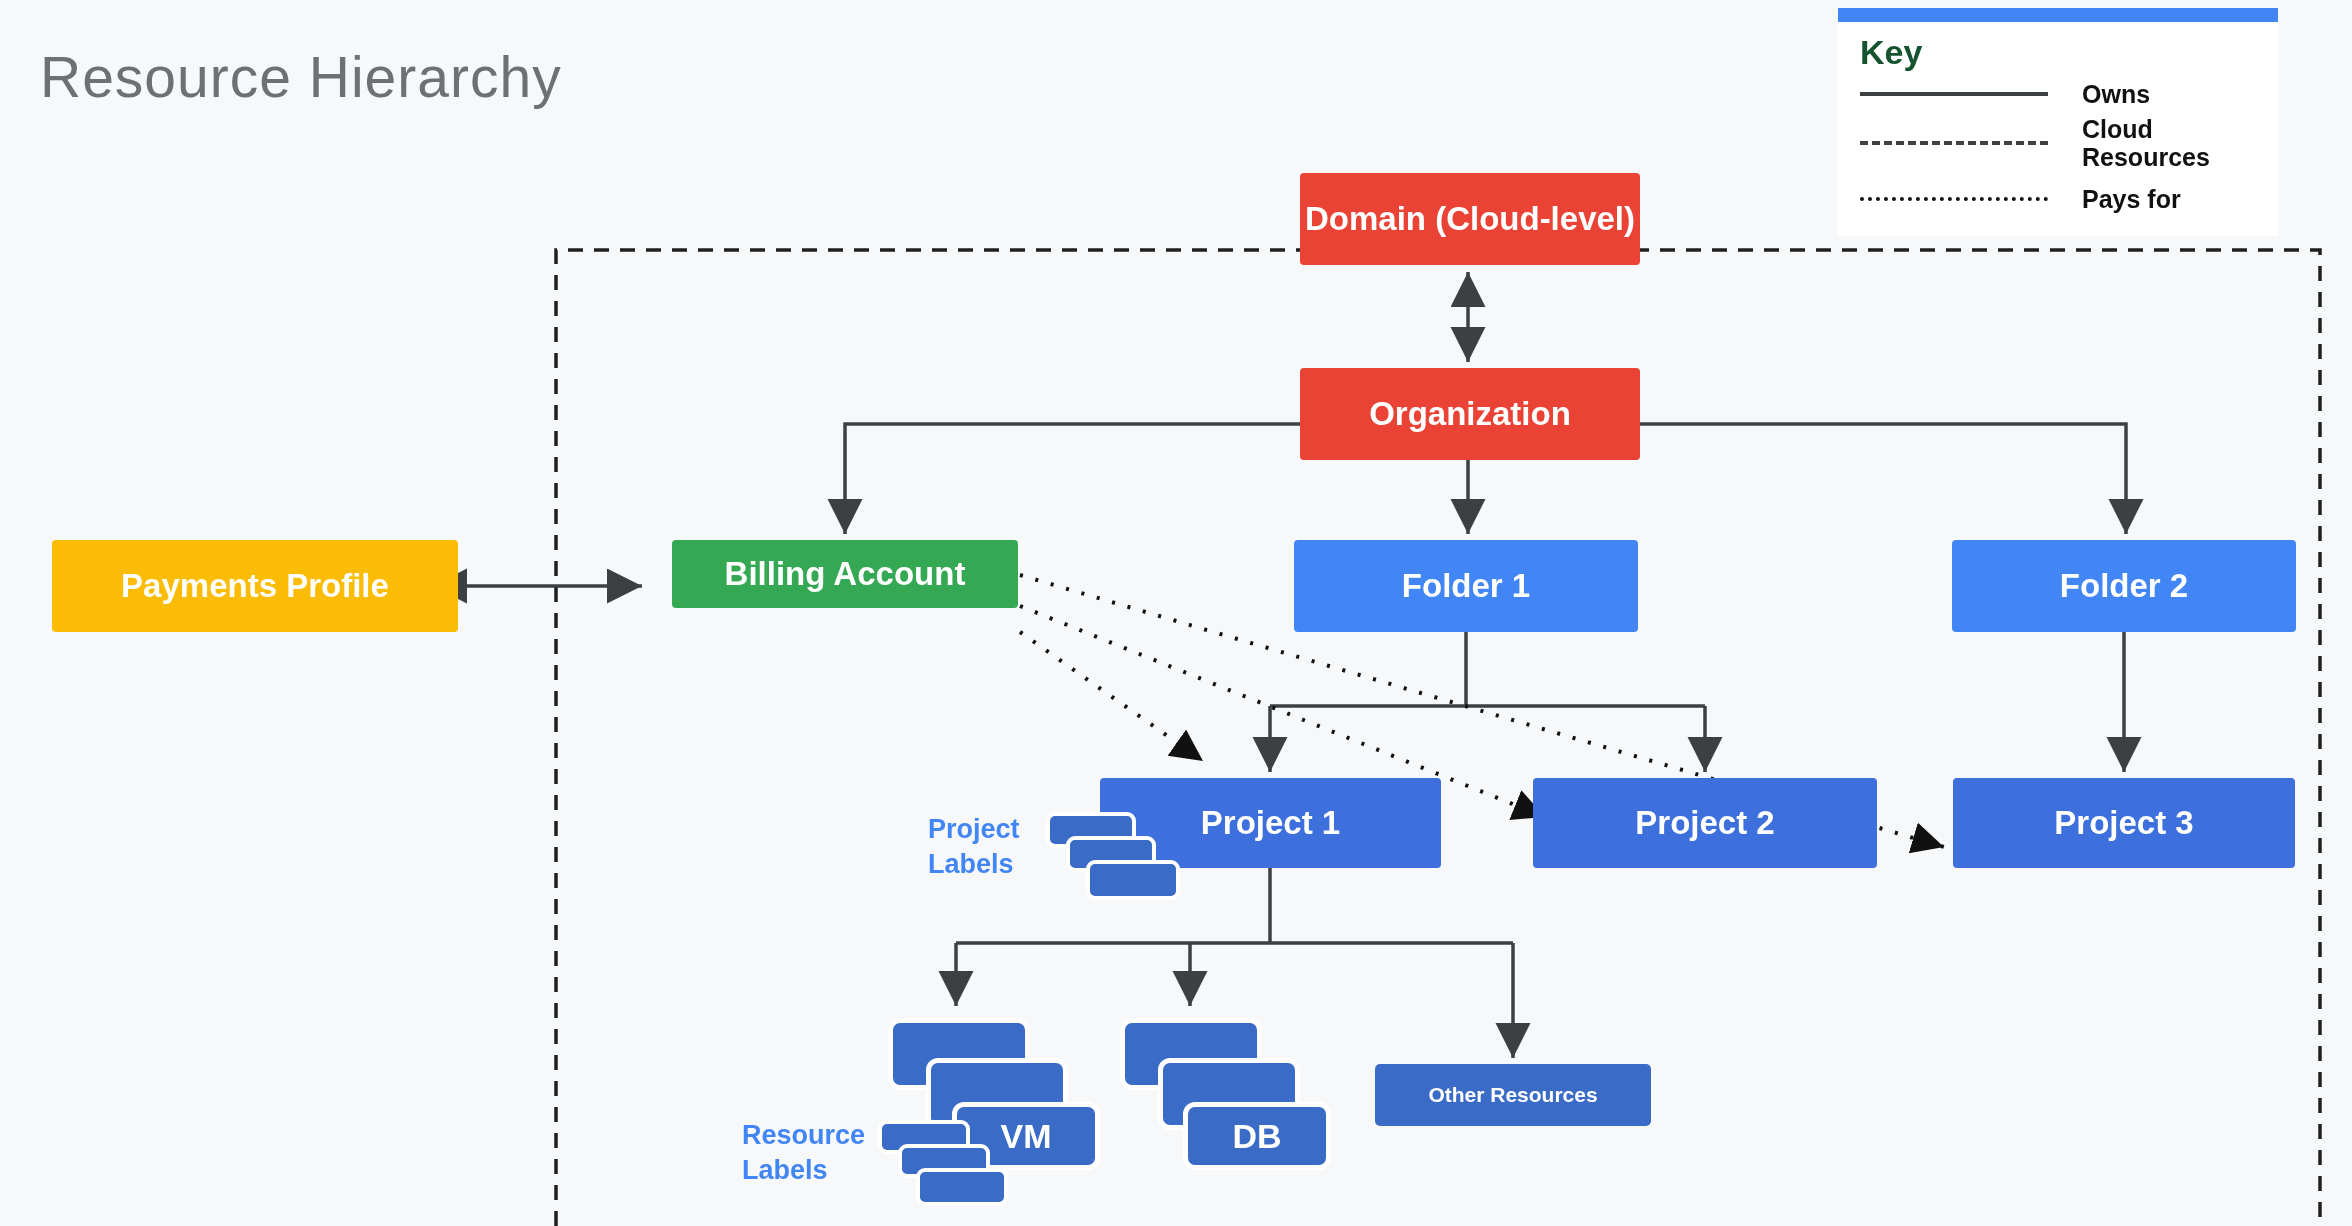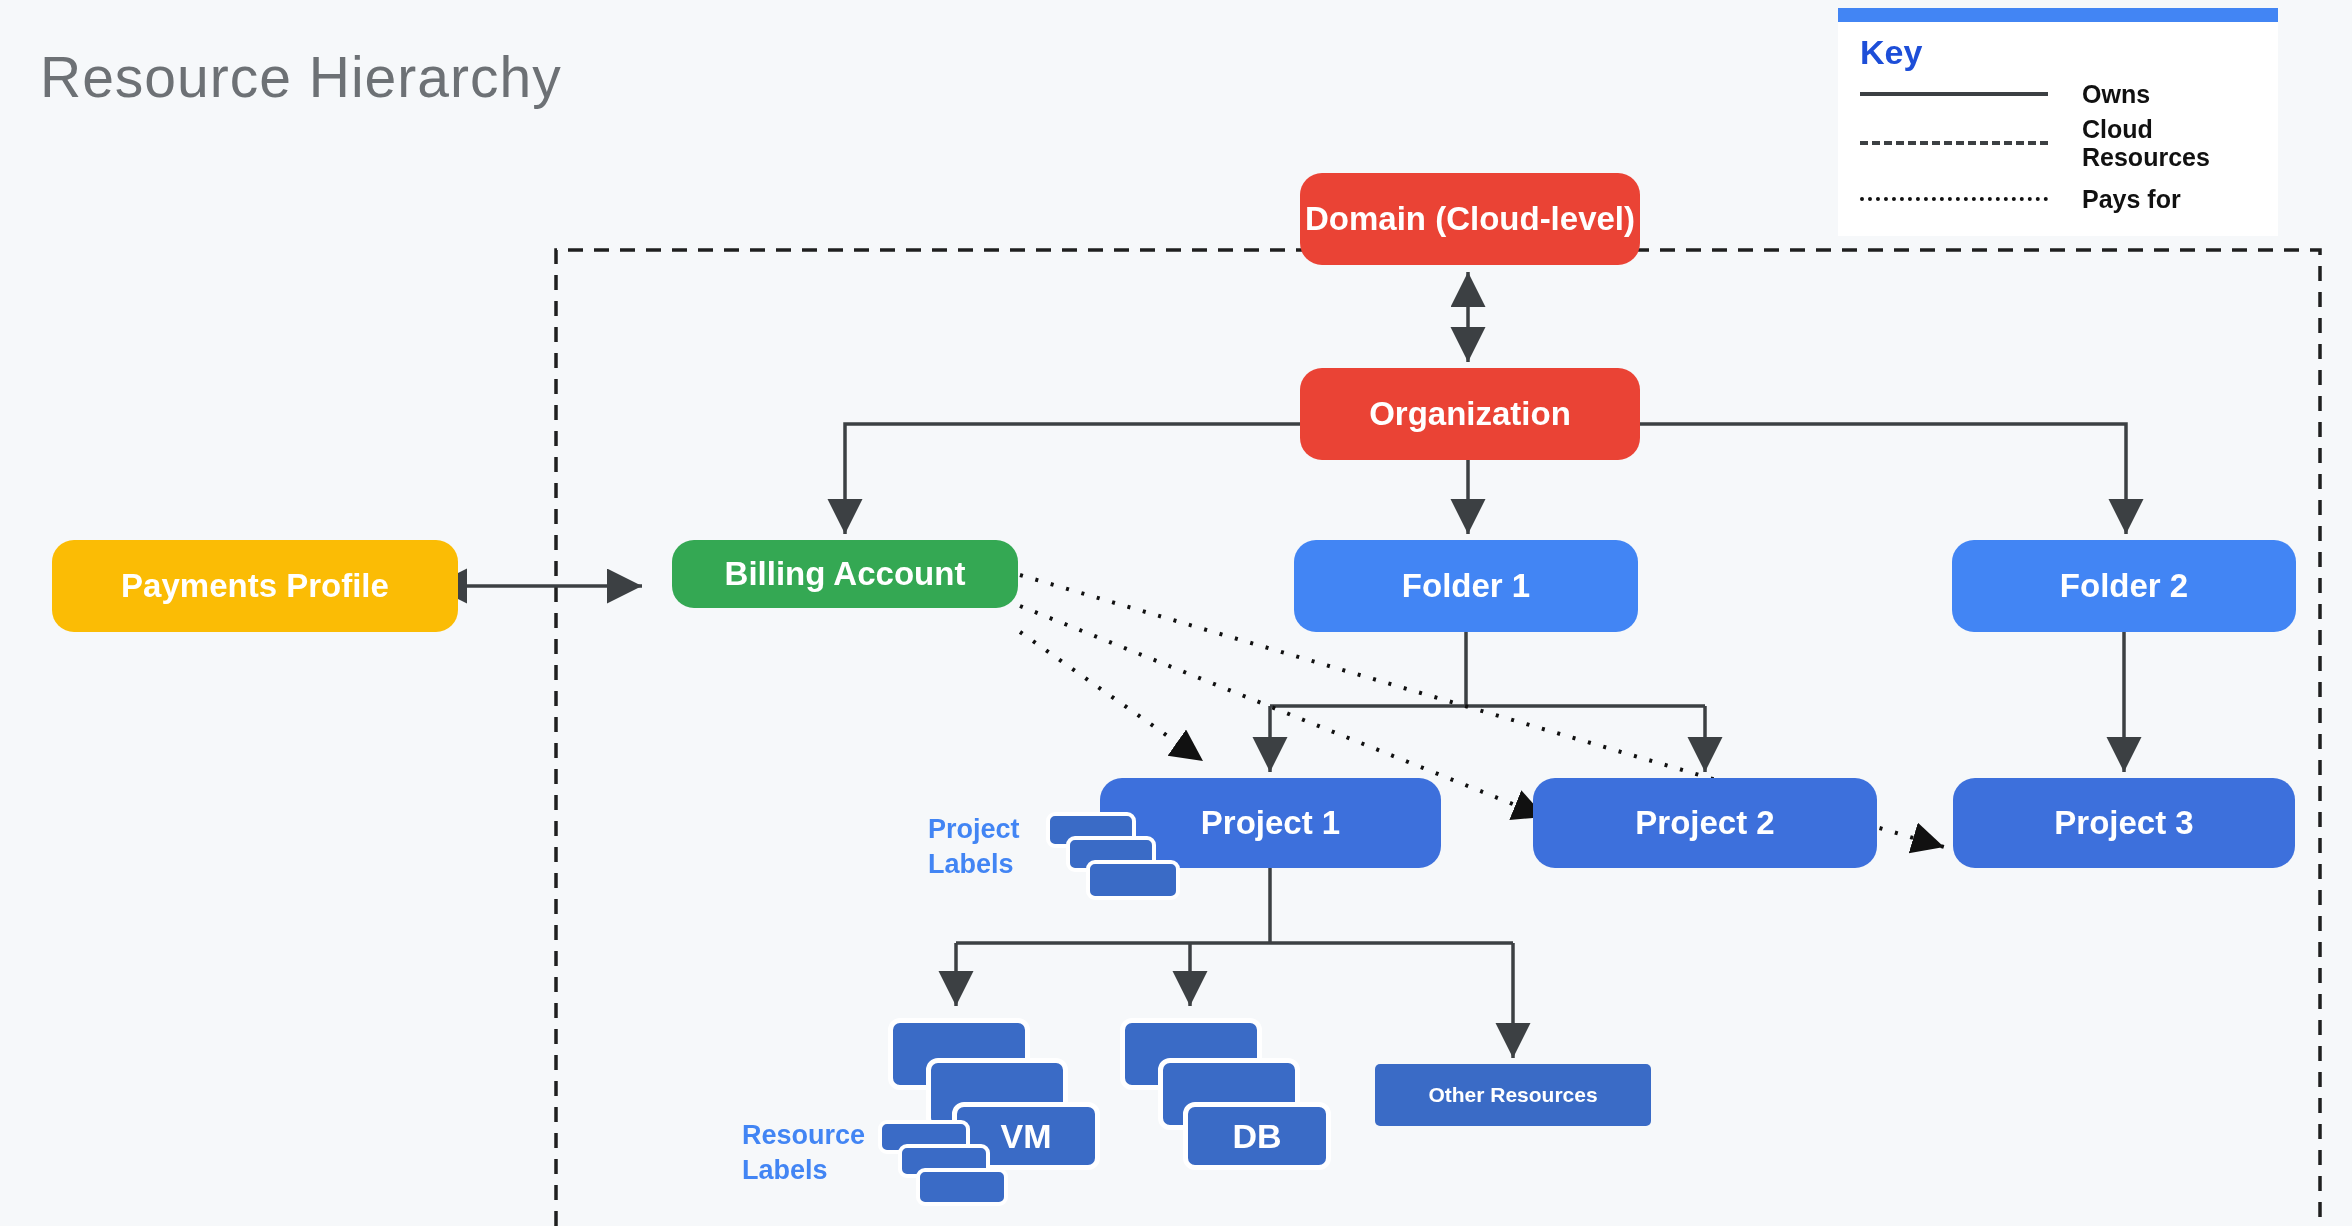--- a/index.html
+++ b/index.html
@@ -3,21 +3,21 @@
 <meta charset="utf-8">
 <style>
   html,body{margin:0;padding:0;}
   body{font-family:"Liberation Sans", sans-serif;}
   #stage{
     position:relative;width:2352px;height:1226px;background:#f6f8fa;overflow:hidden;
   }
   #connectors{position:absolute;left:0;top:0;z-index:1;}
   .node{
     position:absolute;z-index:3;display:flex;align-items:center;justify-content:center;
-    color:#fff;font-weight:700;font-size:33px;border-radius:22px;text-align:center;
+    color:#fff;font-weight:700;font-size:33px;border-radius:4px;text-align:center;
   }
   .node.small{border-radius:5px;font-size:21px;}
   .card{
     position:absolute;z-index:4;background:#3a6bc6;border:5px solid #ffffff;border-radius:12px;
     box-sizing:border-box;display:flex;align-items:center;justify-content:center;
     color:#fff;font-weight:700;font-size:34px;
   }
   .badge{
     position:absolute;z-index:5;background:#3a6bc6;border:4px solid #ffffff;border-radius:9px;
     box-sizing:border-box;
@@ -28,21 +28,21 @@
   #page-title{
     position:absolute;left:40px;top:44px;z-index:5;font-size:57px;font-weight:400;color:#6d7175;
     letter-spacing:1px;
   }
   #legend{
     position:absolute;left:1838px;top:8px;width:440px;height:228px;background:#ffffff;z-index:6;
     box-sizing:border-box;
   }
   #legend .bar{height:14px;background:#4285f4;}
   #legend .body{padding:12px 22px 0 22px;}
-  #legend .heading{color:#1d4ed8;font-weight:700;font-size:34px;line-height:1.1;}
+  #legend .heading{color:#14532d;font-weight:700;font-size:34px;line-height:1.1;}
   .legend-row{display:flex;align-items:center;}
   .legend-sample{width:188px;flex:0 0 188px;height:0;margin-right:34px;}
   .legend-sample.solid{border-top:4px solid #3c4043;}
   .legend-sample.dotted{border-top:4px dotted #111111;}
   .legend-sample.dashed{border-top:4px dashed #3c4043;}
   .legend-label{color:#111111;font-weight:700;font-size:25px;line-height:1.15;width:160px;}
   .legend-row.r1{margin-top:4px;min-height:38px;}
   .legend-row.r2{min-height:52px;}
   .legend-row.r3{min-height:60px;}
 </style>

